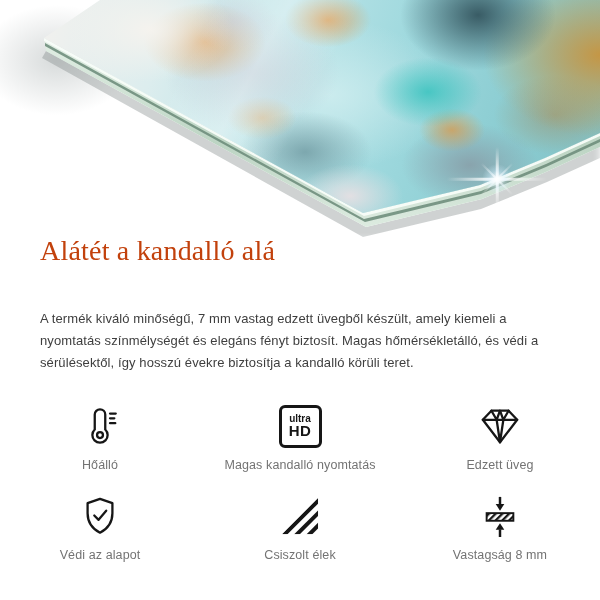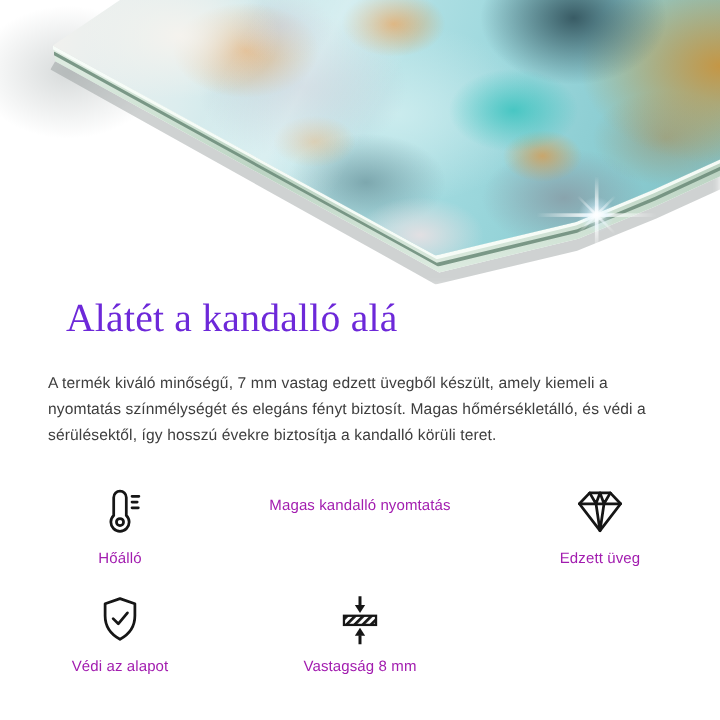--- a/index.html
+++ b/index.html
@@ -73,39 +73,39 @@
   }
   .sparkle .ray-d1,.sparkle .ray-d2{
     left:50%;top:50%;width:44px;height:1.8px;
     background:linear-gradient(to right, rgba(255,255,255,0), rgba(255,255,255,0.85) 50%, rgba(255,255,255,0));
   }
   .sparkle .ray-d1{transform:translate(-50%,-50%) rotate(45deg);}
   .sparkle .ray-d2{transform:translate(-50%,-50%) rotate(-45deg);}
 
   
   .title{
-    position:absolute;left:40px;top:234px;margin:15px;
+    position:absolute;left:40px;top:234px;margin:0;
     font-family:"Liberation Serif","DejaVu Serif",serif;
-    font-weight:400;font-size:33px;line-height:34px;color:#6d28d9;
+    font-weight:400;font-size:28px;line-height:34px;color:#c2410c;
     letter-spacing:0.2px;
   }
   .title span{display:block;}
   .desc{
     position:absolute;left:40px;top:308px;width:516px;margin:0;
     font-size:13px;line-height:22px;color:#3e3e3e;letter-spacing:0.1px;
   }
 
   
   .features{
     position:absolute;left:0;right:0;top:404px;
     display:grid;grid-template-columns:1fr 1fr 1fr;row-gap:22px;
   }
   .feature{display:flex;flex-direction:column;align-items:center;}
   .icon-box{height:44px;display:flex;align-items:center;justify-content:center;}
-  .feature .label{margin-top:10px;font-size:12.5px;color:#a21caf;letter-spacing:0.1px;}
+  .feature .label{margin-top:10px;font-size:12.5px;color:#737373;letter-spacing:0.1px;}
   .feature svg{display:block;}
   
   .uhd{
     width:37px;height:37px;border:3px solid #161616;border-radius:6px;
     display:flex;flex-direction:column;align-items:center;justify-content:center;color:#161616;
   }
   .uhd .t1{font-size:10px;font-weight:700;line-height:10px;}
   .uhd .t2{font-size:15px;font-weight:800;line-height:14px;letter-spacing:0.3px;}
 </style>
 </head>
@@ -142,20 +142,26 @@
         <svg width="42" height="42" viewBox="0 0 44 44" fill="none" stroke="#161616" stroke-width="2.4" stroke-linecap="round">
           <path d="M16.5 25.7 L16.5 10 A5.5 5.5 0 0 1 27.5 10 L27.5 25.7 A8 8 0 1 1 16.5 25.7 Z"></path>
           <circle cx="22" cy="31.5" r="3.1"></circle>
           <path d="M32.5 9 h6 M32.5 14 h4.5 M32.5 19 h5.5"></path>
         </svg>
       </div>
       <div class="label">Hőálló</div>
     </div>
 
     <div class="feature">
+      <div class="icon-box">
+        <div class="uhd">
+          <span class="t1">ultra</span>
+          <span class="t2">HD</span>
+        </div>
+      </div>
       <div class="label">Magas kandalló nyomtatás</div>
     </div>
 
     <div class="feature">
       <div class="icon-box">
         <svg width="42" height="42" viewBox="0 0 44 44" fill="none" stroke="#161616" stroke-width="2.4" stroke-linecap="round" stroke-linejoin="round">
           <path d="M13 6 H31 L40 15.5 L22 39 L4 15.5 Z"></path>
           <path d="M4 15.5 H40"></path>
           <path d="M13 6 L18.5 15.5 L22 6 L25.5 15.5 L31 6"></path>
           <path d="M18.5 15.5 L22 39 L25.5 15.5"></path>
@@ -167,20 +173,39 @@
     <div class="feature">
       <div class="icon-box">
         <svg width="42" height="42" viewBox="0 0 44 44" fill="none" stroke="#161616" stroke-width="2.4" stroke-linecap="round" stroke-linejoin="round">
           <path d="M22 4 L35 8.5 V19 C35 29 29.5 35.5 22 39.5 C14.5 35.5 9 29 9 19 V8.5 Z"></path>
           <path d="M16 21.5 L20.5 26 L28.5 16.5"></path>
         </svg>
       </div>
       <div class="label">Védi az alapot</div>
     </div>
 
+    <div class="feature">
+      <div class="icon-box">
+        <svg width="42" height="42" viewBox="0 0 44 44" fill="none">
+          <defs>
+            <clipPath id="triClip">
+                <path d="M3 41 L41 3 L41 41 Z"></path>
+              </clipPath>
+          </defs>
+          <g clip-path="url(#triClip)" stroke="#161616" stroke-width="4.2">
+            <line x1="-2" y1="36" x2="36" y2="-2"></line>
+            <line x1="4.5" y1="42.5" x2="42.5" y2="4.5"></line>
+            <line x1="11" y1="49" x2="49" y2="11"></line>
+            <line x1="17.5" y1="55.5" x2="55.5" y2="17.5"></line>
+            <line x1="24" y1="62" x2="62" y2="24"></line>
+          </g>
+        </svg>
+      </div>
+      <div class="label">Csiszolt élek</div>
+    </div>
 
     <div class="feature">
       <div class="icon-box">
         <svg width="42" height="42" viewBox="0 0 44 44">
           <defs>
             <pattern id="hatch" width="5" height="5" patternUnits="userSpaceOnUse" patternTransform="rotate(45)">
               <rect width="2.4" height="5" fill="#161616"></rect>
             </pattern>
           </defs>
           <rect x="8" y="19" width="28" height="8" fill="url(#hatch)" stroke="#161616" stroke-width="2"></rect>

